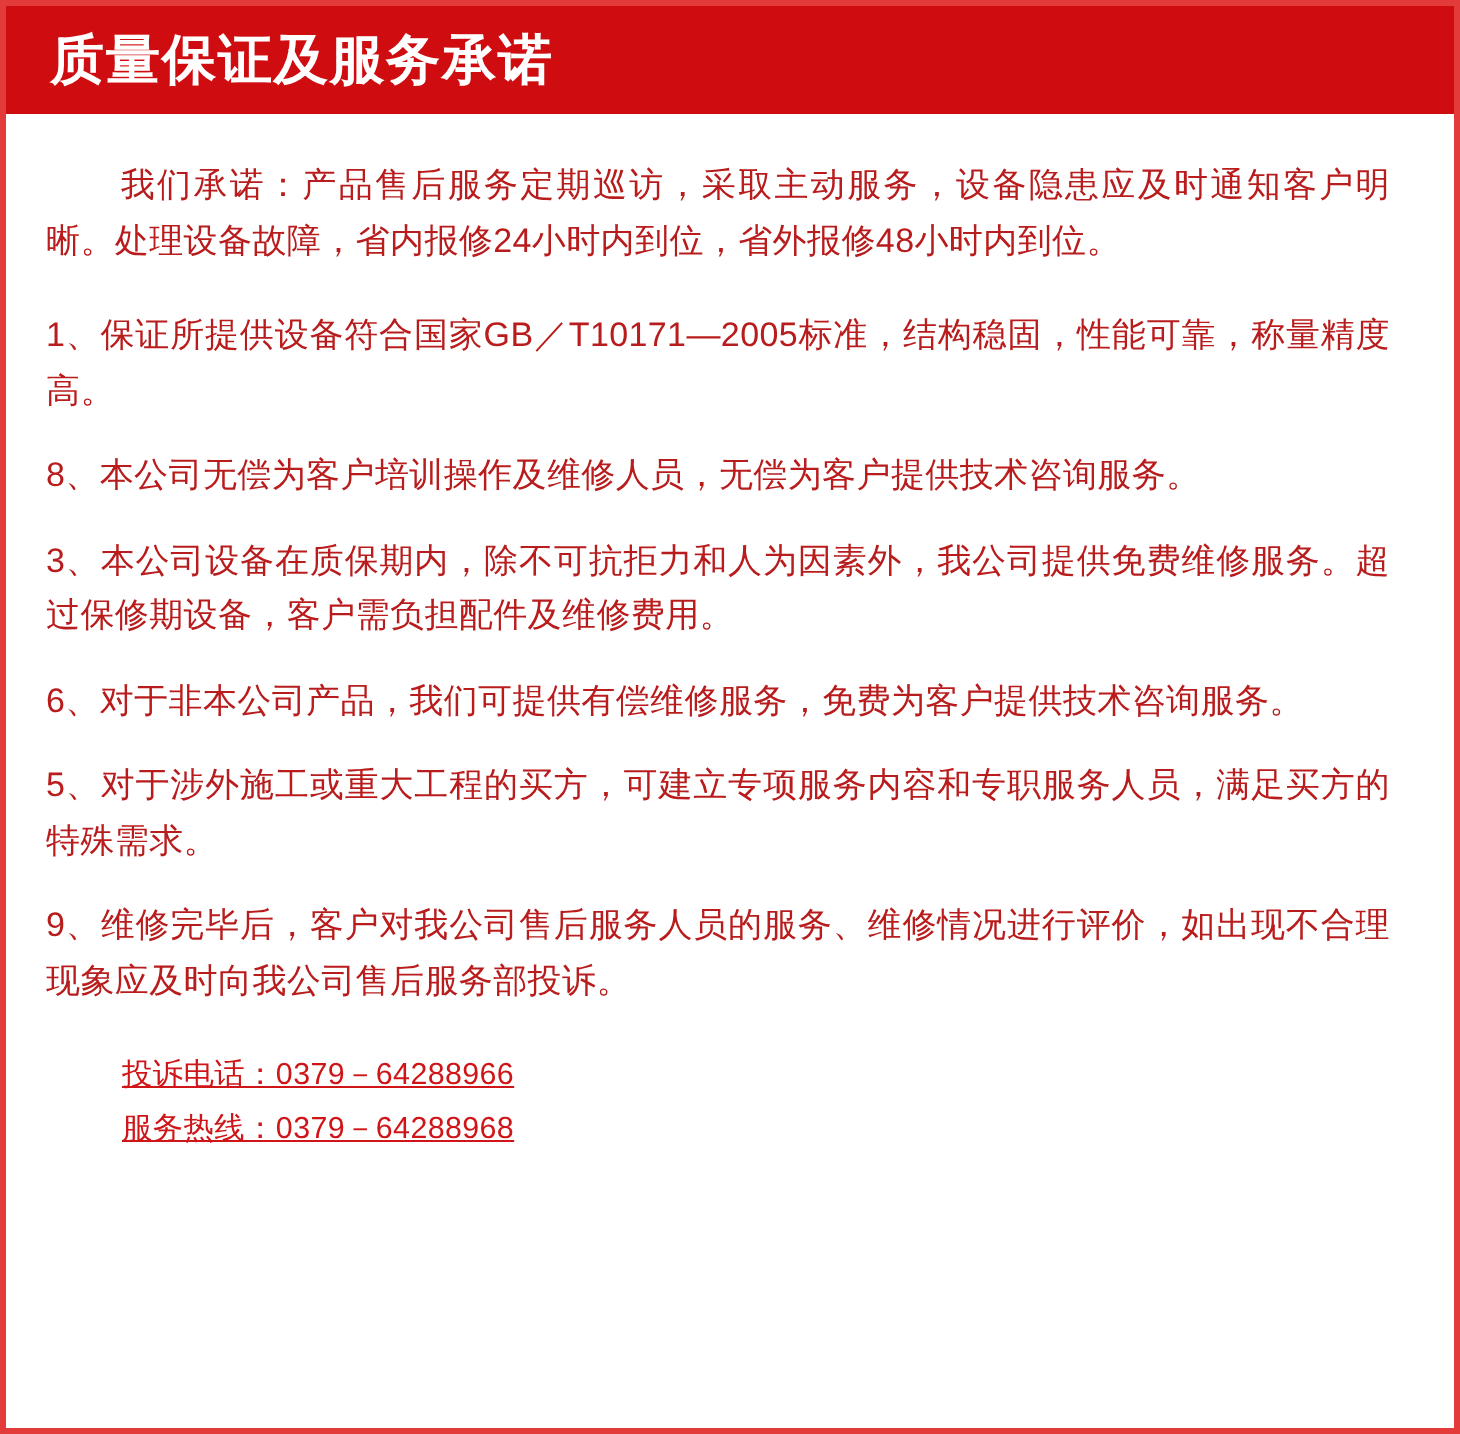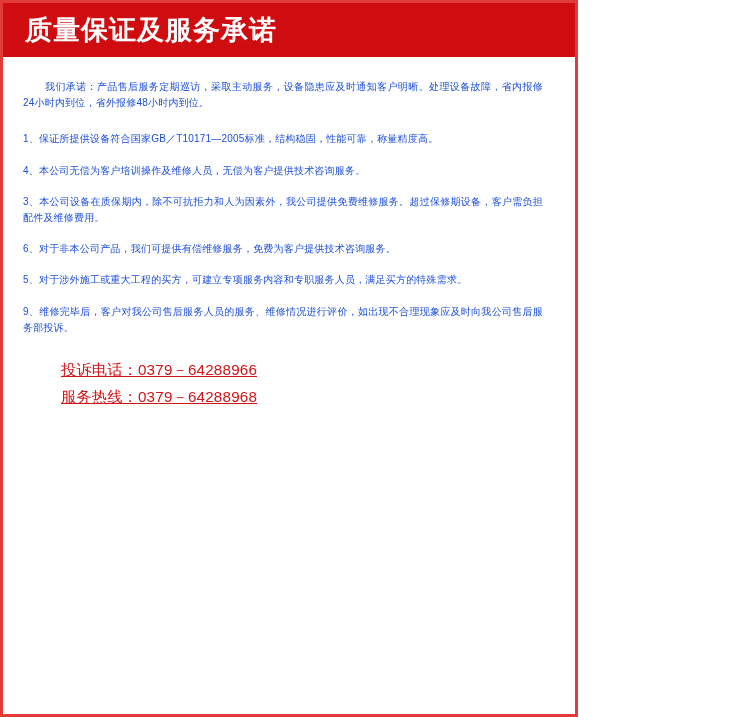--- a/index.html
+++ b/index.html
@@ -8,21 +8,21 @@
   }
   body {
     width: 730px;
     height: 717px;
     background: #ffffff;
     font-family: "Liberation Sans", sans-serif;
     overflow: hidden;
   }
   .page {
     position: relative;
-    width: 578px;
+    width: 730px;
     height: 717px;
     box-sizing: border-box;
     border: 3px solid #e33a3a;
     background: #ffffff;
   }
   .header-bar {
     height: 54px;
     background: #cf0d10;
     display: flex;
     align-items: center;
@@ -34,22 +34,22 @@
     font-size: 27px;
     font-weight: bold;
     letter-spacing: 1px;
     line-height: 1;
   }
   .body-area {
     padding: 22px 16px 10px 20px;
     box-sizing: border-box;
   }
   .para {
-    color: #1d4ed8;
-    font-size: 10px;
+    color: #b91c1c;
+    font-size: 17px;
     line-height: 1.62;
     margin: 0 16px 15px 0;
     text-align: justify;
     letter-spacing: 0.2px;
   }
   .para.intro {
     text-indent: 2.2em;
     margin-bottom: 20px;
   }
   .contact-block {
@@ -72,21 +72,21 @@
 
   <div class="header-bar">
     <div class="header-title">质量保证及服务承诺</div>
   </div>
 
   <div class="body-area">
 
     <p class="para intro">我们承诺：产品售后服务定期巡访，采取主动服务，设备隐患应及时通知客户明晰。处理设备故障，省内报修24小时内到位，省外报修48小时内到位。</p>
 
     <p class="para">1、保证所提供设备符合国家GB／T10171—2005标准，结构稳固，性能可靠，称量精度高。</p>
-    <p class="para">4、本公司无偿为客户培训操作及维修人员，无偿为客户提供技术咨询服务。</p>
+    <p class="para">8、本公司无偿为客户培训操作及维修人员，无偿为客户提供技术咨询服务。</p>
     <p class="para">3、本公司设备在质保期内，除不可抗拒力和人为因素外，我公司提供免费维修服务。超过保修期设备，客户需负担配件及维修费用。</p>
     <p class="para">6、对于非本公司产品，我们可提供有偿维修服务，免费为客户提供技术咨询服务。</p>
     <p class="para">5、对于涉外施工或重大工程的买方，可建立专项服务内容和专职服务人员，满足买方的特殊需求。</p>
     <p class="para">9、维修完毕后，客户对我公司售后服务人员的服务、维修情况进行评价，如出现不合理现象应及时向我公司售后服务部投诉。</p>
 
     <div class="contact-block">
       <div class="contact-line">投诉电话：0379－64288966</div>
       <div class="contact-line">服务热线：0379－64288968</div>
     </div>
 

